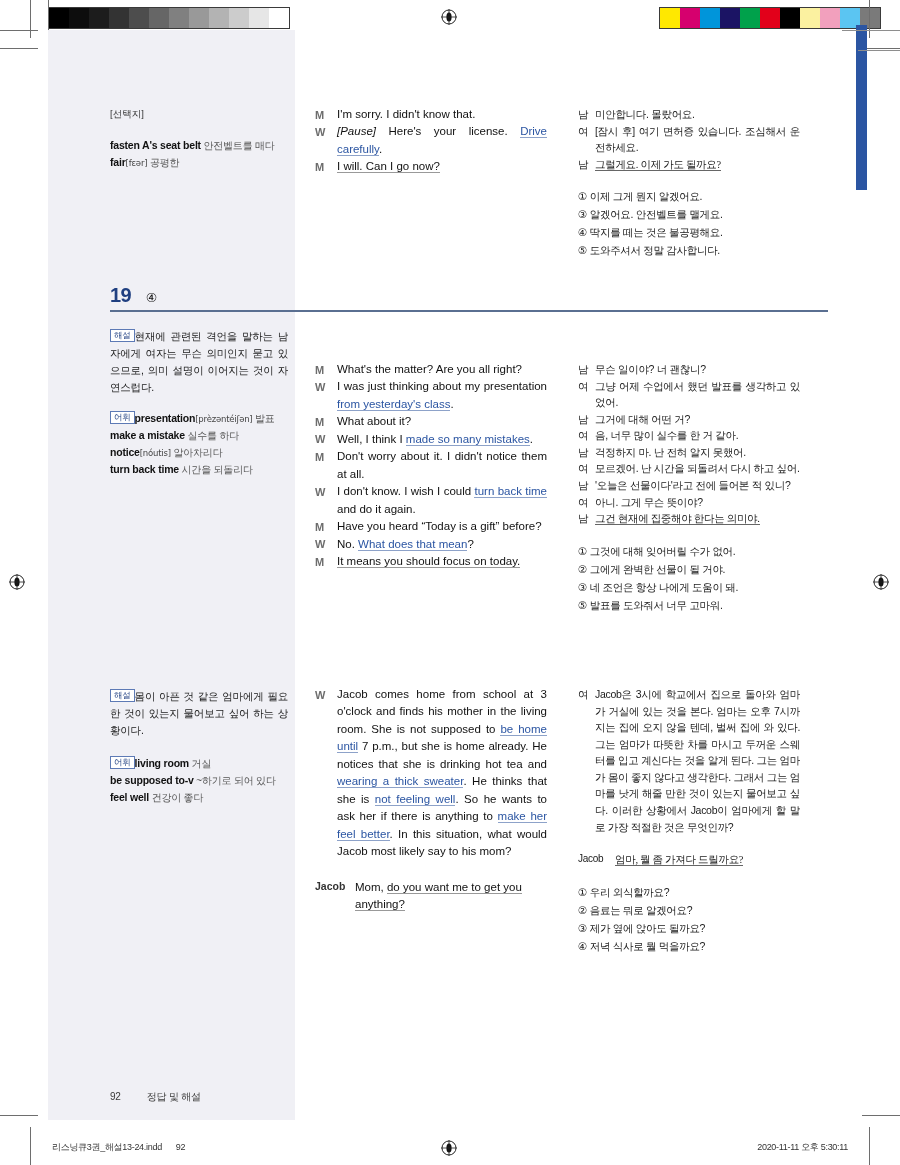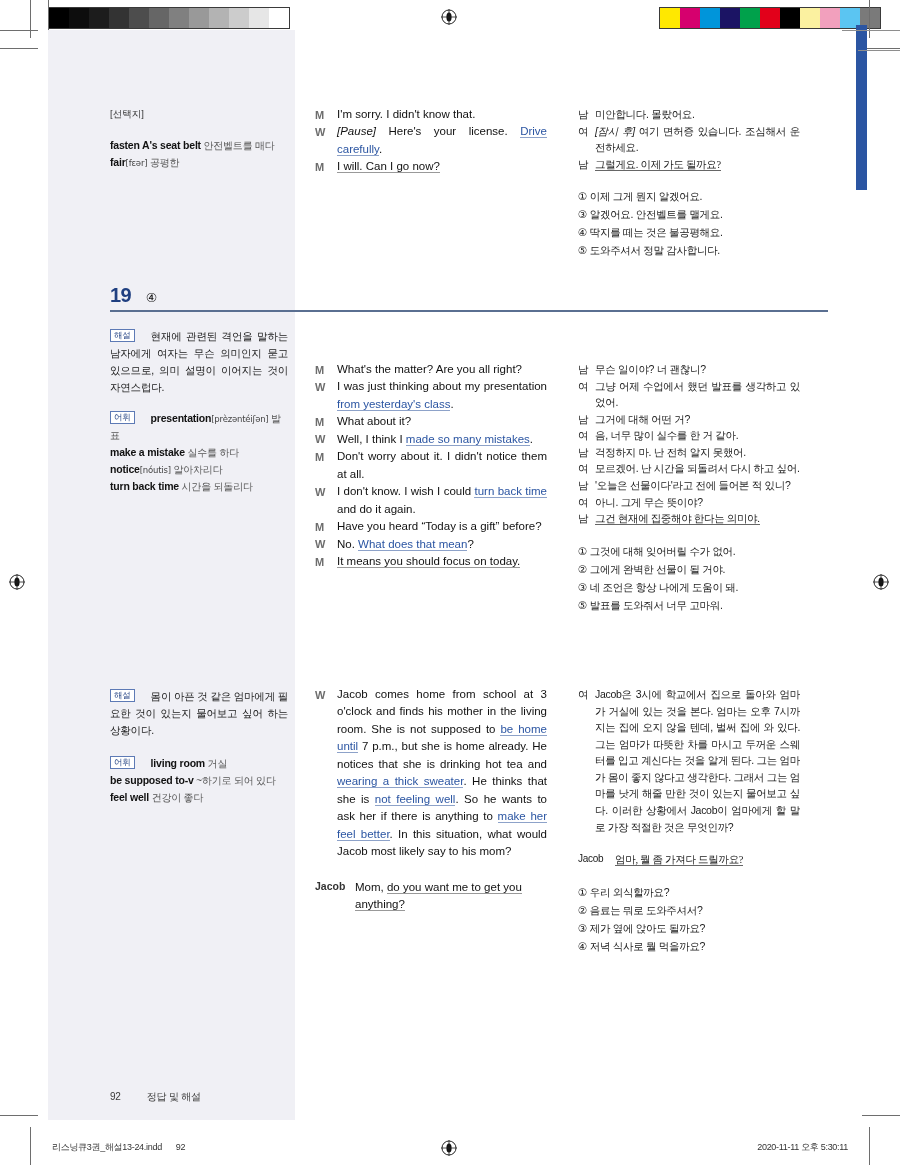--- a/index.html
+++ b/index.html
@@ -95,21 +95,21 @@
 
   
   .tag {
     display: inline-block;
     border: 1px solid #5d7ab5;
     color: #1f3f80;
     font-size: 8.5px;
     padding: 1px 3px 1px 3px;
     line-height: 1.05;
     vertical-align: 2px;
-    margin-right: 16px;
+    margin-right: 0;
     background: #ffffff;
     white-space: nowrap;
   }
   .note-block {
     font-size: 10.5px;
     line-height: 1.62;
     color: #1a1a1a;
     letter-spacing: -0.2px;
   }
   .note-block.just { text-align: justify; }
@@ -166,21 +166,21 @@
   .kr-txt { flex: 1; text-align: justify; }
   .kr-txt.nojust { text-align: left; }
   .kr-u { border-bottom: 1px solid #666; font-family: Liberation Serif, serif; }
   .kr-choices { margin-top: 14px; }
   .kr-choice {
     font-size: 10.5px;
     line-height: 1.72;
     color: #1a1a1a;
     letter-spacing: -0.3px;
   }
-  .kr-italic { font-style: italic; }
+  .kr-italic { }
 
   
   .page-foot {
     position: absolute;
     left: 62px;
     bottom: 16px;
     font-size: 10px;
     color: #3a3a3a;
     letter-spacing: -0.2px;
   }
@@ -469,21 +469,21 @@
           <div class="kr-spk">여</div>
           <div class="kr-txt"><span>Jacob은 3시에 학교에서 집으로 돌아와 엄마가 거실에 있는 것을 본다. 엄마는 오후 7시까지는 집에 오지 않을 텐데, 벌써 집에 와 있다. 그는 엄마가 따뜻한 차를 마시고 두꺼운 스웨터를 입고 계신다는 것을 알게 된다. 그는 엄마가 몸이 좋지 않다고 생각한다. 그래서 그는 엄마를 낫게 해줄 만한 것이 있는지 물어보고 싶다. 이러한 상황에서 Jacob이 엄마에게 할 말로 가장 적절한 것은 무엇인까?</span></div>
         </div>
       </div>
     <div class="kr-line" style="margin-top:16px;">
       <div class="kr-spk wide">Jacob</div>
       <div class="kr-txt nojust"><span class="kr-u">엄마, 뭘 좀 가져다 드릴까요?</span></div>
     </div>
     <div class="kr-choices" id="q20krch">
         <div class="kr-choice">① 우리 외식할까요?</div>
-        <div class="kr-choice">② 음료는 뭐로 도와주셔서?</div>
+        <div class="kr-choice">② 음료는 뭐로 알겠어요?</div>
         <div class="kr-choice">③ 제가 옆에 앉아도 될까요?</div>
         <div class="kr-choice">④ 저녁 식사로 뭘 먹을까요?</div>
       </div>
   </div>
 
   <div class="page-foot">
     <span class="pn">92</span><span>정답 및 해설</span>
   </div>
 </div>
 

